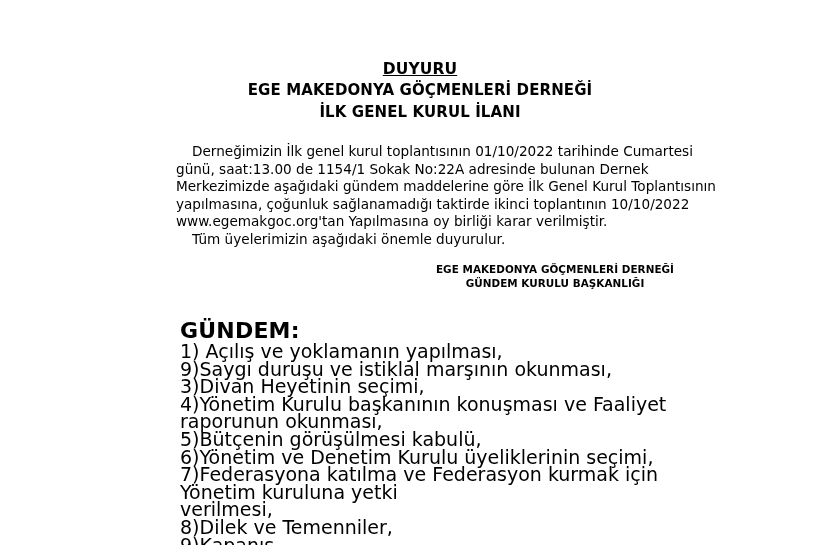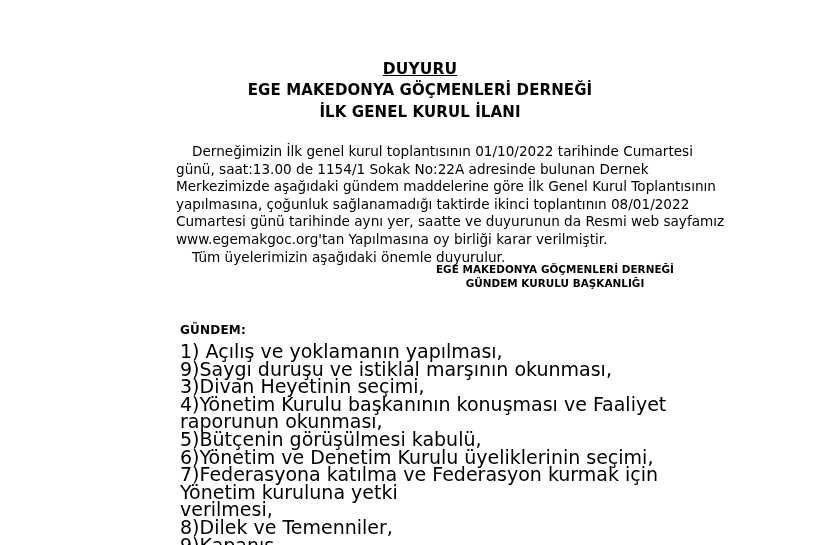--- a/index.html
+++ b/index.html
@@ -81,21 +81,21 @@
   }
   .signature-line {
     white-space: nowrap;
   }
 
   
   .agenda-heading {
     position: absolute;
     left: 180px;
     top: 320px;
-    font-size: 12px;
+    font-size: 22px;
     font-weight: bold;
     line-height: 21px;
     letter-spacing: 0.2px;
   }
   .agenda-list {
     position: absolute;
     left: 180px;
     top: 343px;
     width: 500px;
     font-size: 19px;
@@ -113,22 +113,21 @@
   <div class="title-block">
     <div class="title-line title-line-1">DUYURU</div>
     <div class="title-line title-line-2">EGE MAKEDONYA GÖÇMENLERİ DERNEĞİ</div>
     <div class="title-line title-line-3">İLK GENEL KURUL İLANI</div>
   </div>
 
   <div class="body-block">
     <div class="body-line indented">Derneğimizin İlk genel kurul toplantısının 01/10/2022 tarihinde Cumartesi</div>
     <div class="body-line">günü, saat:13.00 de 1154/1 Sokak No:22A adresinde bulunan Dernek</div>
     <div class="body-line">Merkezimizde aşağıdaki gündem maddelerine göre İlk Genel Kurul Toplantısının</div>
-    <div class="body-line">yapılmasına, çoğunluk sağlanamadığı taktirde ikinci toplantının 08/01/2022</div>
-    <div class="body-line">Cumartesi günü tarihinde aynı yer, saatte ve duyurunun da Resmi web sayfamız</div>
+    <div class="body-line">yapılmasına, çoğunluk sağlanamadığı taktirde ikinci toplantının 10/10/2022</div>
     <div class="body-line">www.egemakgoc.org'tan Yapılmasına oy birliği karar verilmiştir.</div>
     <div class="body-line indented">Tüm üyelerimizin aşağıdaki önemle duyurulur.</div>
   </div>
 
   <div class="signature-block">
     <div class="signature-line">EGE MAKEDONYA GÖÇMENLERİ DERNEĞİ</div>
     <div class="signature-line">GÜNDEM KURULU BAŞKANLIĞI</div>
   </div>
 
   <div class="agenda-heading">GÜNDEM:</div>

